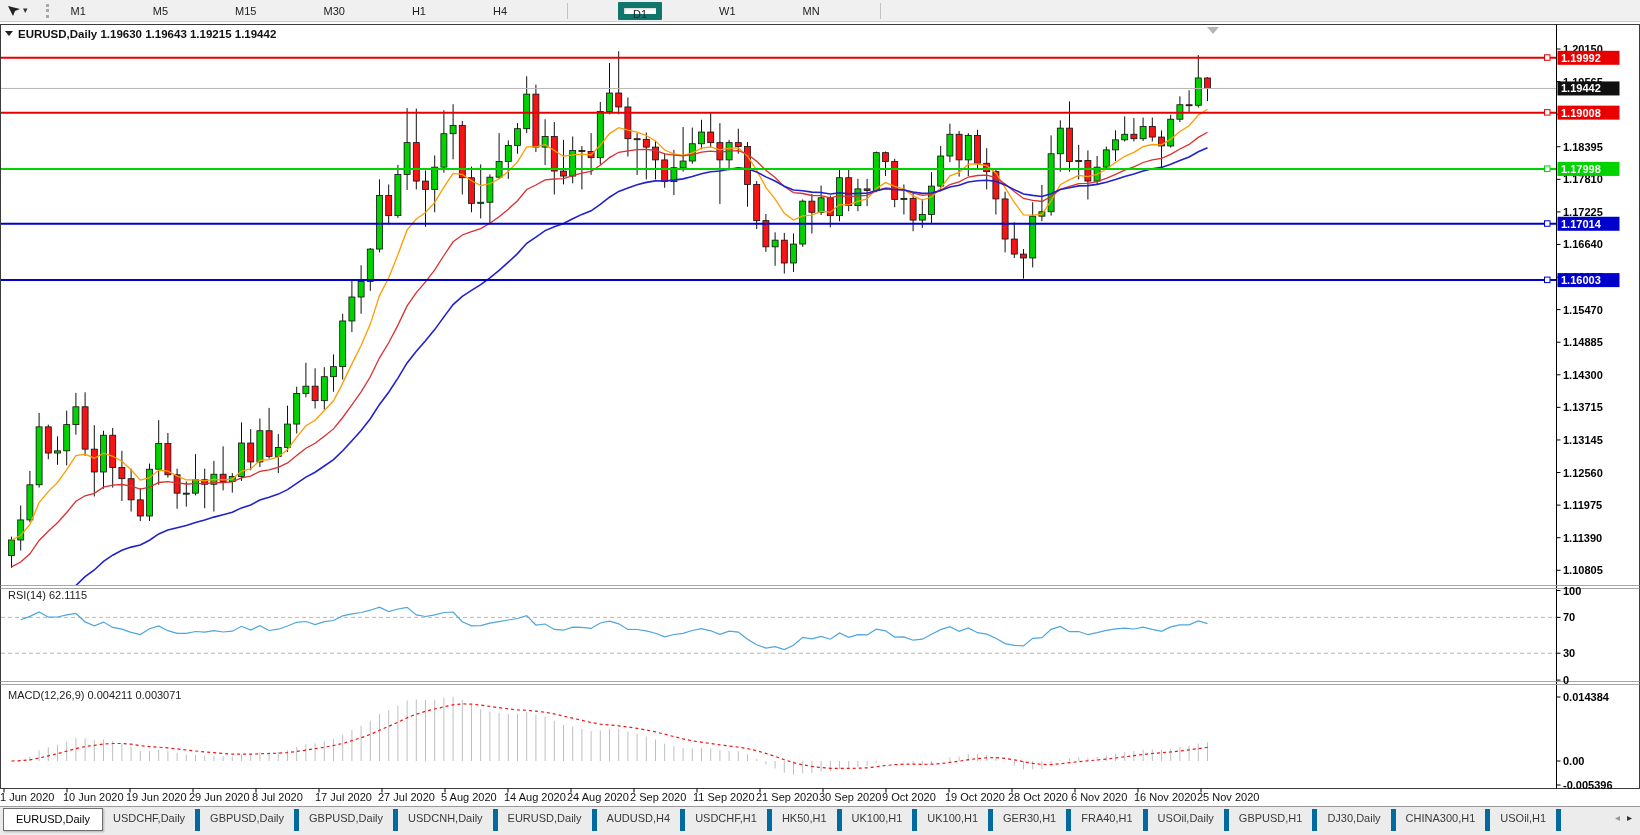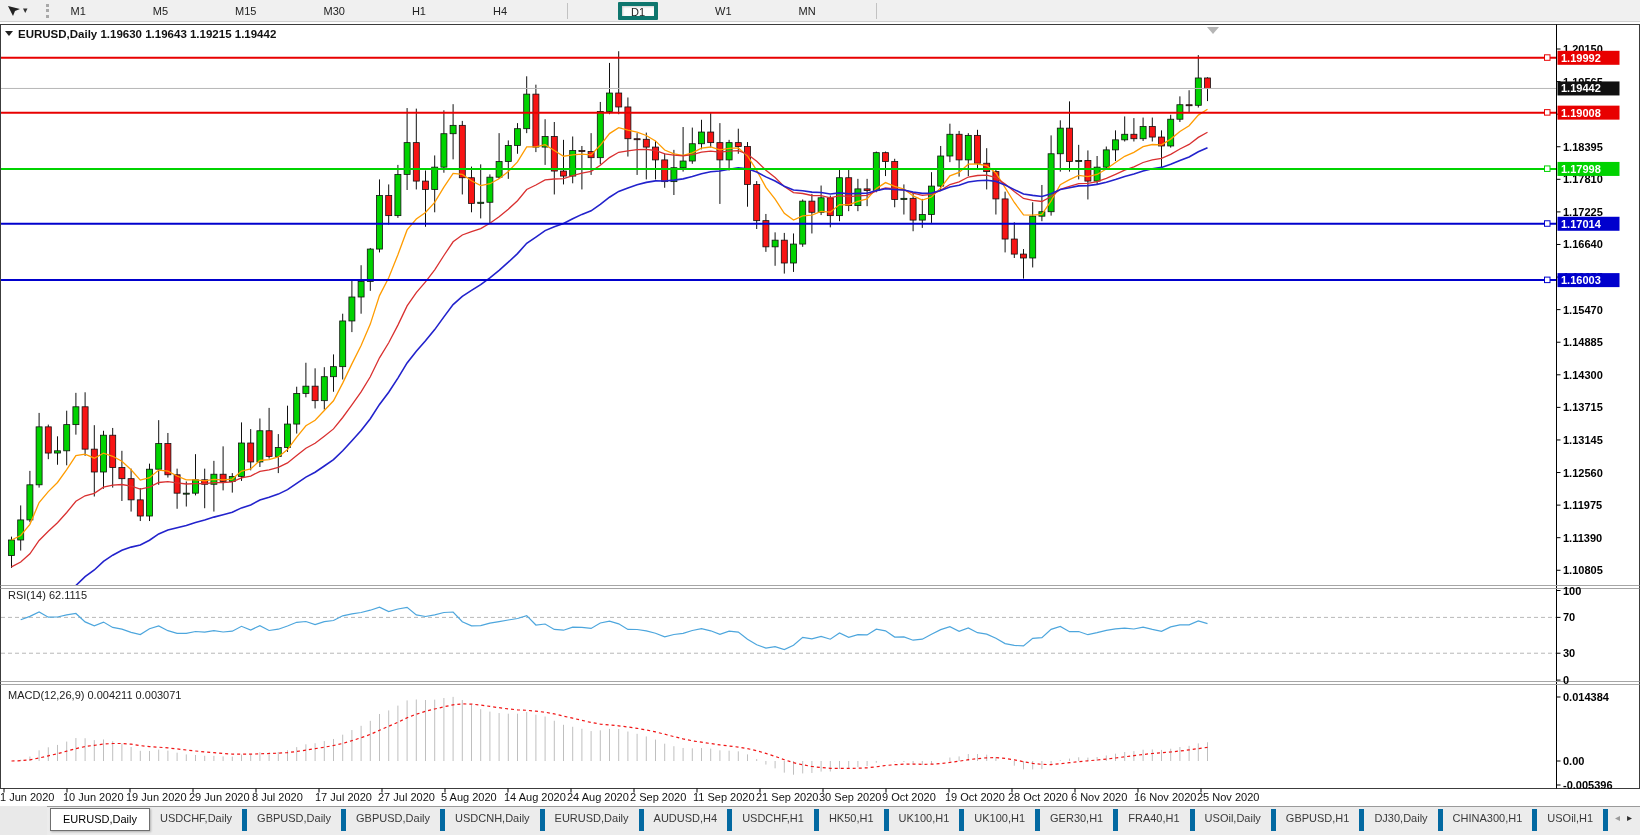--- a/index.html
+++ b/index.html
@@ -4,31 +4,31 @@
 <style>
   html,body{margin:0;padding:0;background:#e9e9e9;}
   body{width:1640px;height:835px;overflow:hidden;font-family:"Liberation Sans",sans-serif;}
   
   .toolbar{height:22px;background:#f0f0f0;border-bottom:1px solid #cfcfcf;display:flex;align-items:center;padding-left:2px;box-sizing:border-box;}
   .tool-cluster{display:flex;align-items:center;gap:2px;padding:0 4px;}
   .tool-caret{font-size:9px;color:#333;line-height:1;}
   .tb-sep{width:1px;height:16px;background:#c2c2c2;margin:0 4px;}
   .tb-grip{width:3px;height:14px;border-left:3px dotted #a8a8a8;margin:0 8px 0 14px;}
   .tf-btn{height:18px;margin:0 1px;padding:0 9px;font:11px "Liberation Sans",sans-serif;color:#222;background:transparent;border:1px solid transparent;border-radius:1px;cursor:default;}
-  .tf-btn.active{background:#fcfcfc;border:4px solid #0f766e;box-shadow:inset 1px 1px 2px rgba(0,0,0,.18);}
+  .tf-btn.active{background:#fcfcfc;border:6px solid #0f766e;box-shadow:inset 1px 1px 2px rgba(0,0,0,.18);}
   
   .chart-wrap{height:784px;background:#ffffff;position:relative;}
   svg{display:block;}
   .ax{font:700 11px "Liberation Sans",sans-serif;fill:#000;}
   .lbl{font:400 11px "Liberation Sans",sans-serif;fill:#111;}
   .badge-t{font:700 11px "Liberation Sans",sans-serif;fill:#fff;}
   .ttl{font:700 11.5px "Liberation Sans",sans-serif;fill:#111;}
   .ind{font:400 11px "Liberation Sans",sans-serif;fill:#222;}
   
-  .tabbar{height:29px;background:#ececec;border-top:1px solid #9a9a9a;display:flex;align-items:flex-start;padding-left:3px;box-sizing:border-box;margin-left:47px;}
+  .tabbar{height:29px;background:#ececec;border-top:1px solid #9a9a9a;display:flex;align-items:flex-start;padding-left:3px;box-sizing:border-box;}
   .tab{padding:3px 10px 4px;margin-top:2px;font:11px "Liberation Sans",sans-serif;color:#3a3a3a;white-space:nowrap;border-right:5px solid #0369a1;cursor:default;}
   .tab.active{background:#ffffff;border:1px solid #6f6f6f;border-right:1px solid #6f6f6f;margin-top:1px;padding:4px 12px 5px;color:#000;box-shadow:1px 1px 2px rgba(0,0,0,.25);}
   .tab-arrows{margin-left:auto;display:flex;gap:7px;padding:5px 8px 0 4px;font-size:10px;}
   .arrow-left{color:#9a9a9a;}
   .arrow-right{color:#303030;}
 </style>
 </head>
 <body>
 
 <div class="toolbar">

